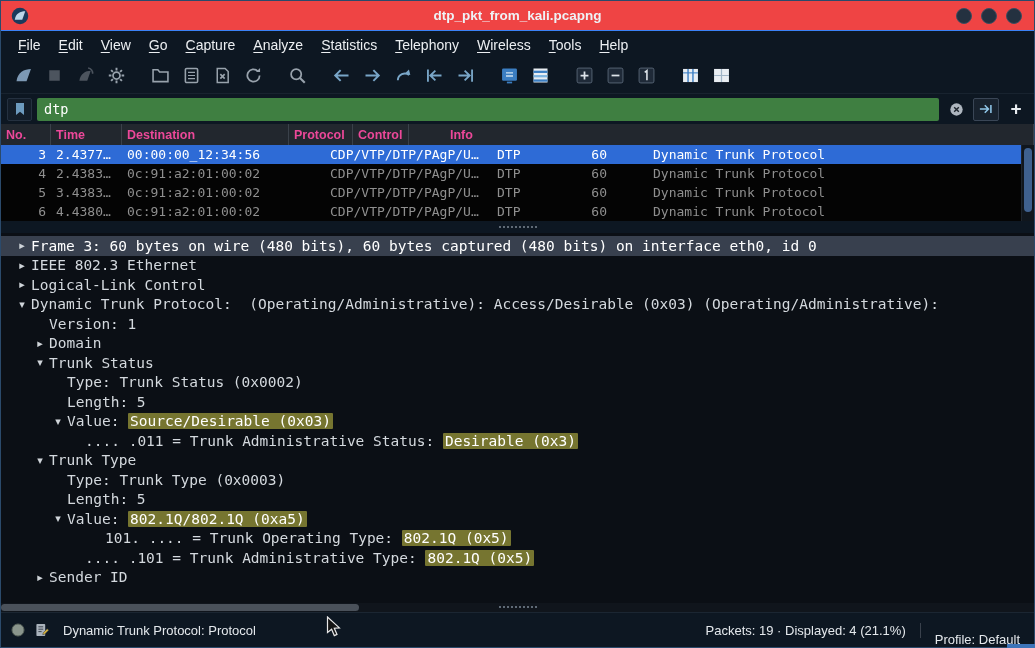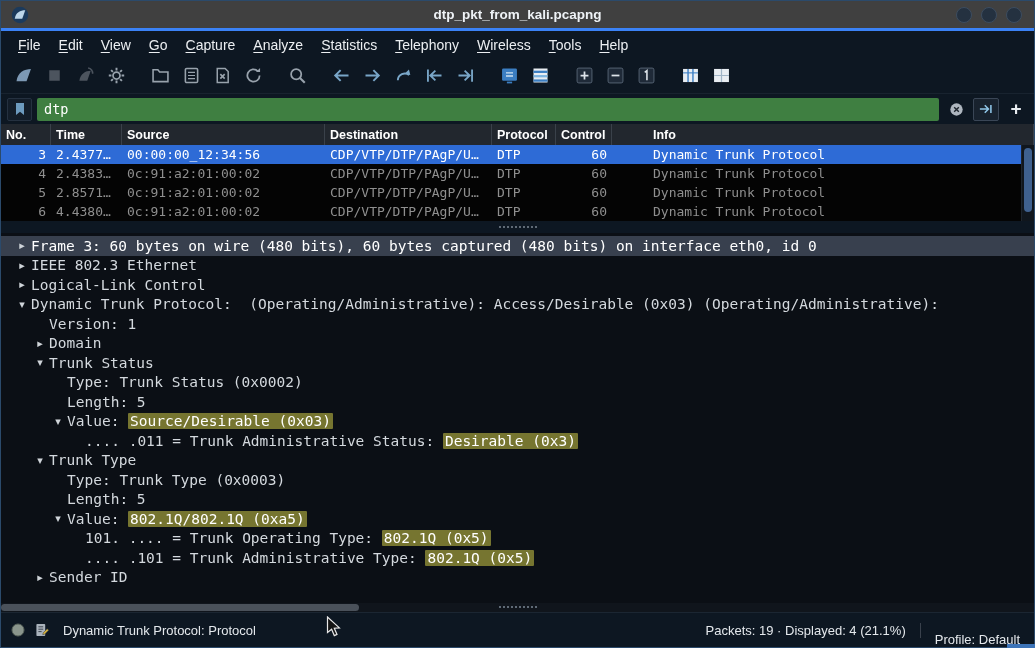--- a/index.html
+++ b/index.html
@@ -12,23 +12,23 @@
     color:#e6eaee;
   }
   .window {
     width:100%; height:100%;
     display:flex; flex-direction:column;
     border:1px solid #2b4a6b;
     background:#0e1822;
   }
   
   .titlebar {
-    height:30px; background:#404040; flex:0 0 30px;
+    height:30px; background:#ef4444; flex:0 0 30px;
     display:flex; align-items:center; position:relative;
-    border-bottom:3px solid #3b82f6;
+    border-bottom:1px solid #3b82f6;
   }
   .app-icon { margin-left:10px; display:flex; }
   .title {
     position:absolute; left:0; right:0; text-align:center;
     font-size:13.5px; font-weight:bold; color:#eef2f6; pointer-events:none;
   }
   .controls { margin-left:auto; display:flex; gap:9px; margin-right:12px; }
   .wc { width:16px; height:16px; border-radius:50%; background:#243140; border:1px solid #3c4c5f; }
   
   .menubar {
@@ -71,21 +71,21 @@
   .filter-add {
     width:24px; height:23px; display:flex; align-items:center; justify-content:center;
     color:#e8ecf0; font-size:19px; font-weight:bold;
   }
   
   .packet-list {
     position:relative; flex:0 0 97px; height:97px; background:#040404; overflow:hidden;
     font-family:"DejaVu Sans Mono", monospace;
   }
   .pl-header {
-    display:flex; height:21px; background:#22272e; color:#ffffff;
+    display:flex; height:21px; background:#22272e; color:#ec4899;
     font-family:"Liberation Sans", sans-serif; font-size:12.5px; font-weight:bold;
     align-items:center;
   }
   .pl-header .pl-cell { border-right:1px solid #3a414a; height:100%; display:flex; align-items:center; }
   .pl-row { display:flex; height:19px; align-items:center; color:#8f8f8f; font-size:13px; }
   .pl-row.selected { background:#2e6bd6; color:#ffffff; }
   .pl-cell { padding:0 5px; white-space:pre; overflow:hidden; flex:0 0 auto; }
   .c0 { width:50px; } .pl-row .c0 { text-align:right; }
   .c1 { width:71px; }
   .c2 { width:203px; }
@@ -358,21 +358,20 @@
           <path d="M17 6 v10" stroke="#8fc6e8" stroke-width="1.9"></path>
         </svg>
     </span>
     <div class="filter-add">+</div>
   </div>
 
   <div class="packet-list">
     <div class="pl-header">
         <div class="pl-cell c0">No.</div>
         <div class="pl-cell c1">Time</div>
-        <div class="pl-cell c2">Source</div>
         <div class="pl-cell c3">Destination</div>
         <div class="pl-cell c4">Protocol</div>
         <div class="pl-cell c5">Control</div>
         <div class="pl-cell c6">Info</div>
       </div>
     <div class="pl-body">
         <div class="pl-row selected">
           <div class="pl-cell c0">3</div>
           <div class="pl-cell c1">2.4377…</div>
           <div class="pl-cell c2">00:00:00_12:34:56</div>
@@ -385,21 +384,21 @@
           <div class="pl-cell c0">4</div>
           <div class="pl-cell c1">2.4383…</div>
           <div class="pl-cell c2">0c:91:a2:01:00:02</div>
           <div class="pl-cell c3">CDP/VTP/DTP/PAgP/U…</div>
           <div class="pl-cell c4">DTP</div>
           <div class="pl-cell c5">60</div>
           <div class="pl-cell c6">Dynamic Trunk Protocol</div>
         </div>
         <div class="pl-row">
           <div class="pl-cell c0">5</div>
-          <div class="pl-cell c1">2.8571…</div>
+          <div class="pl-cell c1">3.4383…</div>
           <div class="pl-cell c2">0c:91:a2:01:00:02</div>
           <div class="pl-cell c3">CDP/VTP/DTP/PAgP/U…</div>
           <div class="pl-cell c4">DTP</div>
           <div class="pl-cell c5">60</div>
           <div class="pl-cell c6">Dynamic Trunk Protocol</div>
         </div>
         <div class="pl-row">
           <div class="pl-cell c0">6</div>
           <div class="pl-cell c1">4.4380…</div>
           <div class="pl-cell c2">0c:91:a2:01:00:02</div>
@@ -428,21 +427,21 @@
         <div class="d-line" style="padding-left: 30px;"><span class="d-arrow">▸</span><span class="">Domain</span></div>
         <div class="d-line" style="padding-left: 30px;"><span class="d-arrow">▾</span><span class="">Trunk Status</span></div>
         <div class="d-line" style="padding-left: 48px;"><span class="d-arrow"></span><span class="">Type: Trunk Status (0x0002)</span></div>
         <div class="d-line" style="padding-left: 48px;"><span class="d-arrow"></span><span class="">Length: 5</span></div>
         <div class="d-line" style="padding-left: 48px;"><span class="d-arrow">▾</span><span class="">Value: </span><span class="hl">Source/Desirable (0x03)</span></div>
         <div class="d-line" style="padding-left: 66px;"><span class="d-arrow"></span><span class="">.... .011 = Trunk Administrative Status: </span><span class="hl">Desirable (0x3)</span></div>
         <div class="d-line" style="padding-left: 30px;"><span class="d-arrow">▾</span><span class="">Trunk Type</span></div>
         <div class="d-line" style="padding-left: 48px;"><span class="d-arrow"></span><span class="">Type: Trunk Type (0x0003)</span></div>
         <div class="d-line" style="padding-left: 48px;"><span class="d-arrow"></span><span class="">Length: 5</span></div>
         <div class="d-line" style="padding-left: 48px;"><span class="d-arrow">▾</span><span class="">Value: </span><span class="hl">802.1Q/802.1Q (0xa5)</span></div>
-        <div class="d-line" style="padding-left: 66px;"><span class="d-arrow"></span><span class="">101. .... = Trunk Operating Type: </span><span class="hl">802.1Q (0x5)</span></div>
+        <div class="d-line" style="padding-left: 86px;"><span class="d-arrow"></span><span class="">101. .... = Trunk Operating Type: </span><span class="hl">802.1Q (0x5)</span></div>
         <div class="d-line" style="padding-left: 66px;"><span class="d-arrow"></span><span class="">.... .101 = Trunk Administrative Type: </span><span class="hl">802.1Q (0x5)</span></div>
         <div class="d-line" style="padding-left: 30px;"><span class="d-arrow">▸</span><span class="">Sender ID</span></div>
       </div>
   </div>
 
   <div class="hscroll">
     <div class="h-thumb"></div>
     <div class="h-grip"></div>
   </div>
 

